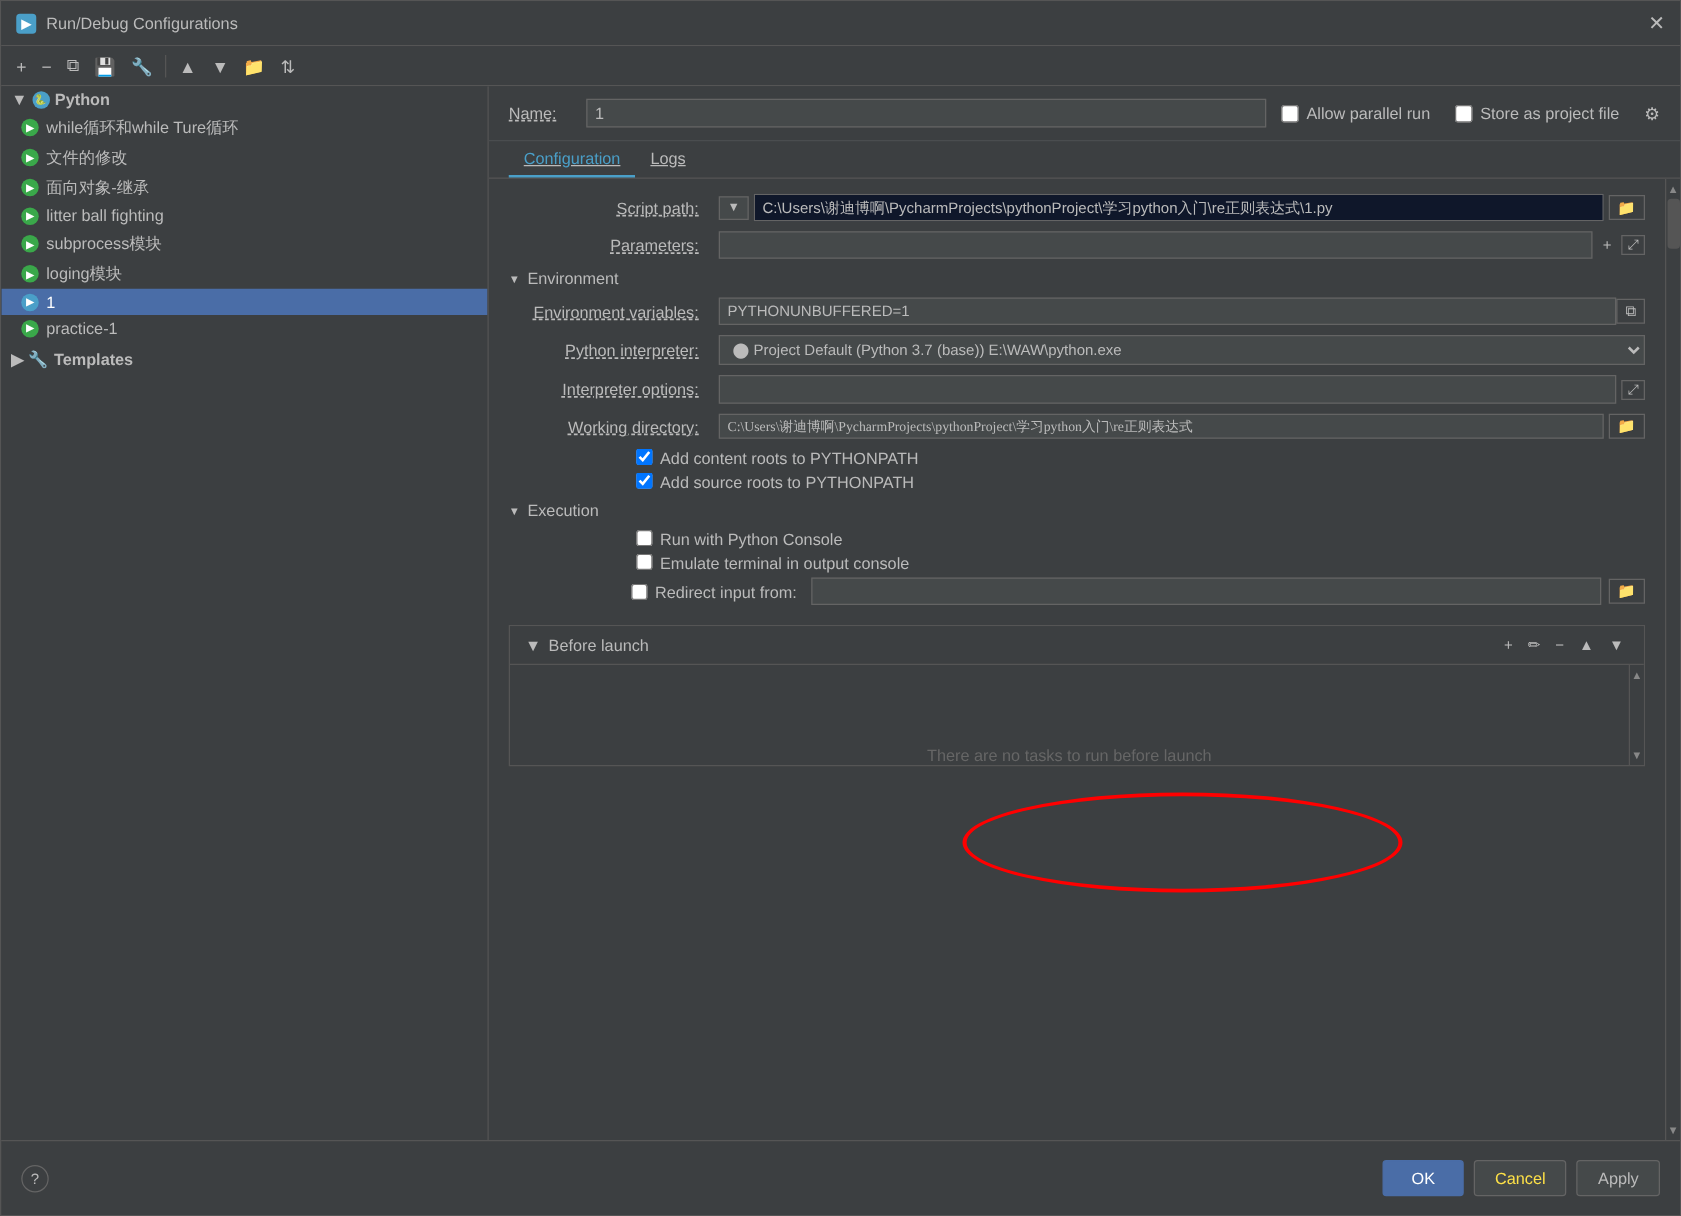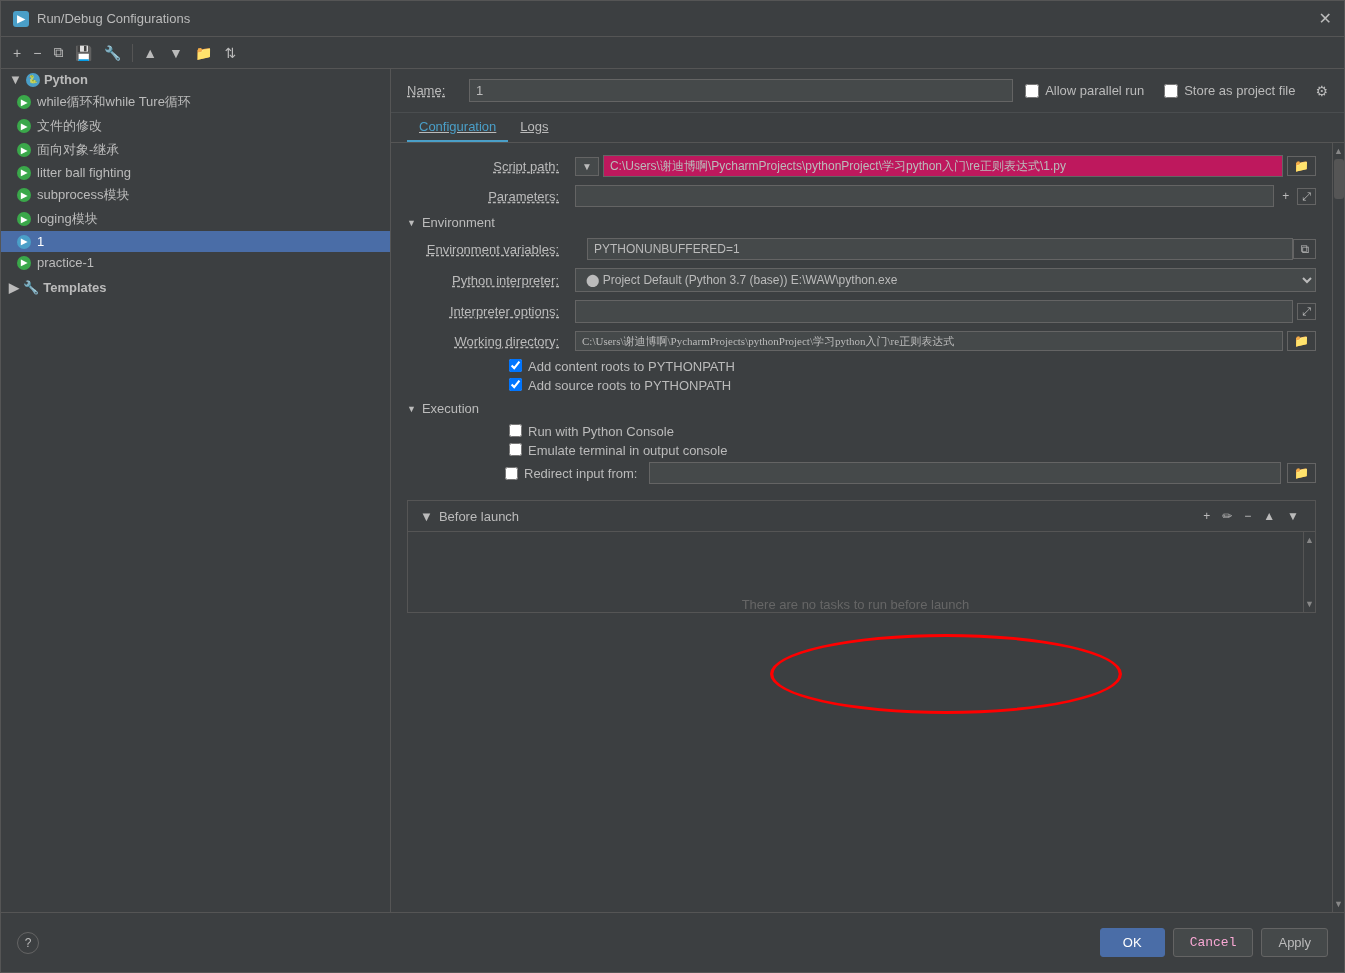--- a/index.html
+++ b/index.html
@@ -228,21 +228,21 @@
       font-size: 13px;
       outline: none;
     }
     .script-row {
       display: flex;
       align-items: center;
       gap: 4px;
     }
     .script-input {
       flex: 1;
-      background: #be185d;
+      background: #0f172a;
       border: 1px solid #646464;
       color: #bbbbbb;
       padding: 3px 6px;
       font-size: 12px;
       outline: none;
     }
     .dropdown-btn {
       background: #45494a;
       border: 1px solid #646464;
       color: #bbbbbb;
@@ -266,21 +266,20 @@
       color: #bbbbbb;
       cursor: pointer;
     }
     .section-header .triangle {
       font-size: 9px;
     }
     .env-vars-row {
       display: flex;
       align-items: center;
       gap: 0;
-      margin-left: 12px;
     }
     .env-input {
       flex: 1;
       background: #45494a;
       border: 1px solid #646464;
       color: #bbbbbb;
       padding: 3px 6px;
       font-size: 12px;
       outline: none;
     }
@@ -412,26 +411,25 @@
       border: 1px solid #4a6da7;
       color: white;
       padding: 6px 22px;
       cursor: pointer;
       font-size: 13px;
       border-radius: 3px;
     }
     .btn-cancel {
       background: #45494a;
       border: 1px solid #646464;
-      color: #f9a8d4;
+      color: #fde047;
       padding: 6px 16px;
       cursor: pointer;
       font-size: 13px;
       border-radius: 3px;
-      font-family: Liberation Mono, monospace;
     }
     .btn-apply {
       background: #45494a;
       border: 1px solid #646464;
       color: #bbbbbb;
       padding: 6px 16px;
       cursor: pointer;
       font-size: 13px;
       border-radius: 3px;
     }

